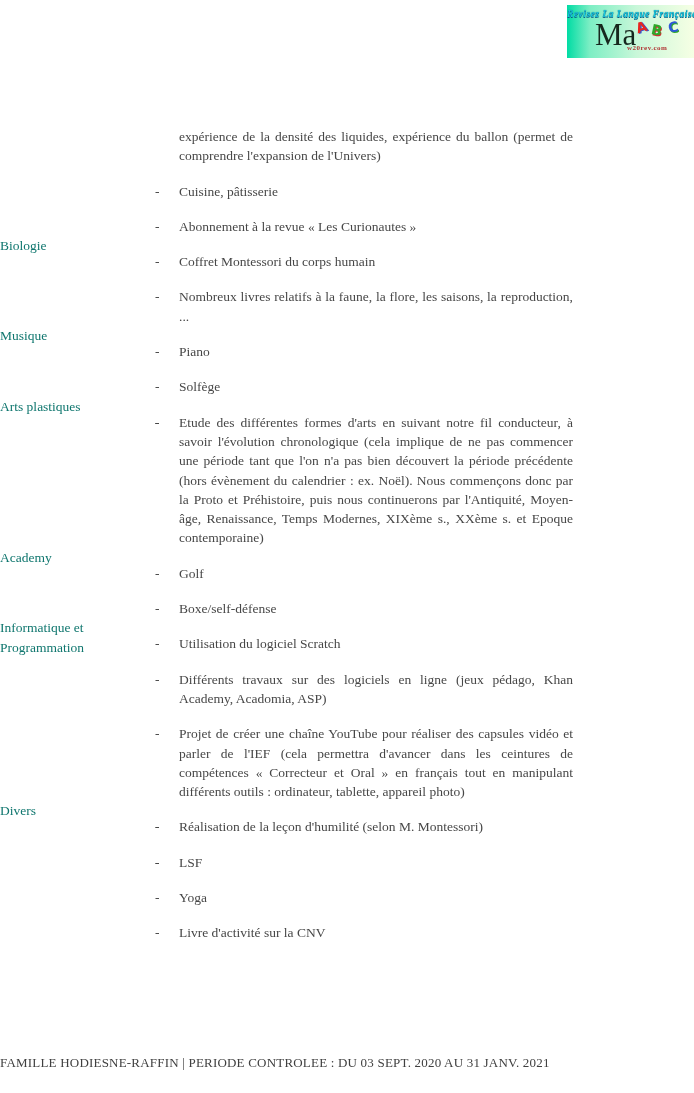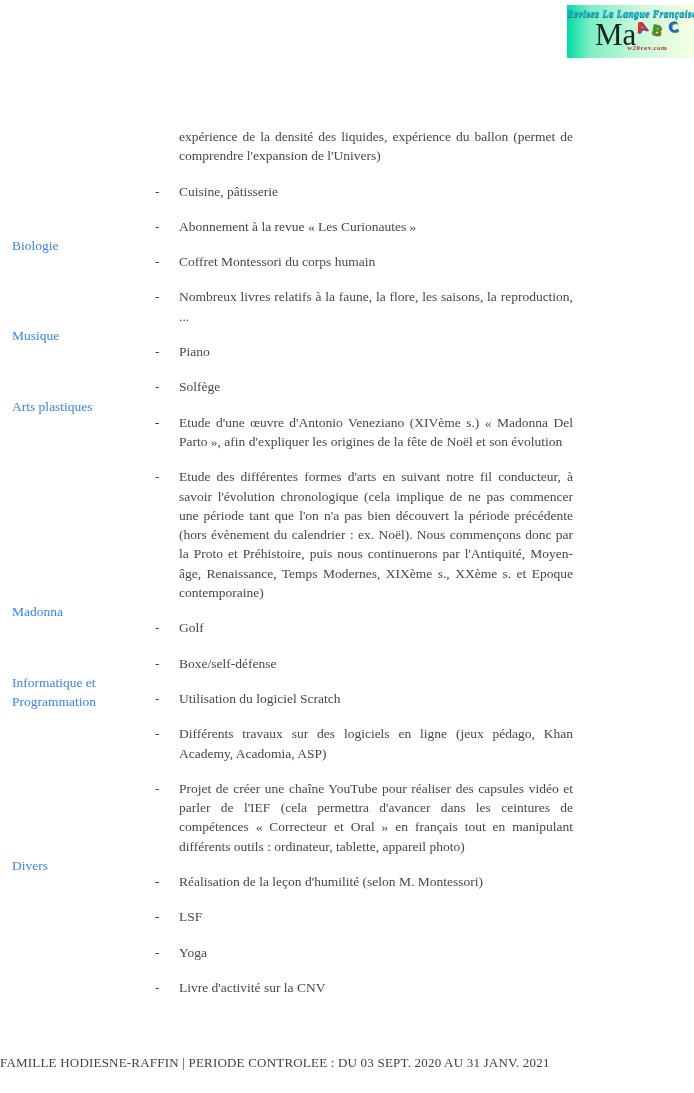--- a/index.html
+++ b/index.html
@@ -70,23 +70,23 @@
     position: absolute;
     left: 0; top: 111px;
     width: 576px;
     font-size: 13.5px;
     line-height: 19.3px;
   }
   .section-row { display: flex; }
   .section-label {
     width: 154px;
     flex: 0 0 154px;
-    padding-left: 12px;
+    padding-left: 0;
     box-sizing: border-box;
-    color: #3b82f6;
+    color: #0f766e;
   }
   .section-items { width: 419px; flex: 0 0 419px; }
   .item {
     position: relative;
     padding-left: 25px;
     text-align: justify;
     color: #474747;
     margin-top: 16px;
   }
   .item .dash {
@@ -148,26 +148,26 @@
         <div class="section-label">Musique</div>
         <div class="section-items">
           <div class="item"><span class="dash">-</span><span class="item-text">Piano</span></div>
           <div class="item"><span class="dash">-</span><span class="item-text">Solfège</span></div>
         </div>
       </div>
       <div class="section-row">
         <div class="section-label">Arts plastiques</div>
         <div class="section-items">
           <div class="item"><span class="dash">-</span></div>
-          <div class="item"><span class="dash">-</span><span class="item-text">Etude d'une œuvre d'Antonio Veneziano (XIVème s.) « Madonna Del Parto », afin d'expliquer les origines de la fête de Noël et son évolution</span></div>
+          <div class="item"><span class="dash">-</span></div>
           <div class="item"><span class="dash">-</span><span class="item-text">Etude des différentes formes d'arts en suivant notre fil conducteur, à savoir l'évolution chronologique (cela implique de ne pas commencer une période tant que l'on n'a pas bien découvert la période précédente (hors évènement du calendrier : ex. Noël). Nous commençons donc par la Proto et Préhistoire, puis nous continuerons par l'Antiquité, Moyen-âge, Renaissance, Temps Modernes, XIXème s., XXème s. et Epoque contemporaine)</span></div>
         </div>
       </div>
       <div class="section-row">
-        <div class="section-label">Madonna</div>
+        <div class="section-label">Academy</div>
         <div class="section-items">
           <div class="item"><span class="dash">-</span><span class="item-text">Golf</span></div>
           <div class="item"><span class="dash">-</span><span class="item-text">Boxe/self-défense</span></div>
         </div>
       </div>
       <div class="section-row">
         <div class="section-label">Informatique et Programmation</div>
         <div class="section-items">
           <div class="item"><span class="dash">-</span><span class="item-text">Utilisation du logiciel Scratch</span></div>
           <div class="item"><span class="dash">-</span><span class="item-text">Différents travaux sur des logiciels en ligne (jeux pédago, Khan Academy, Acadomia, ASP)</span></div>

